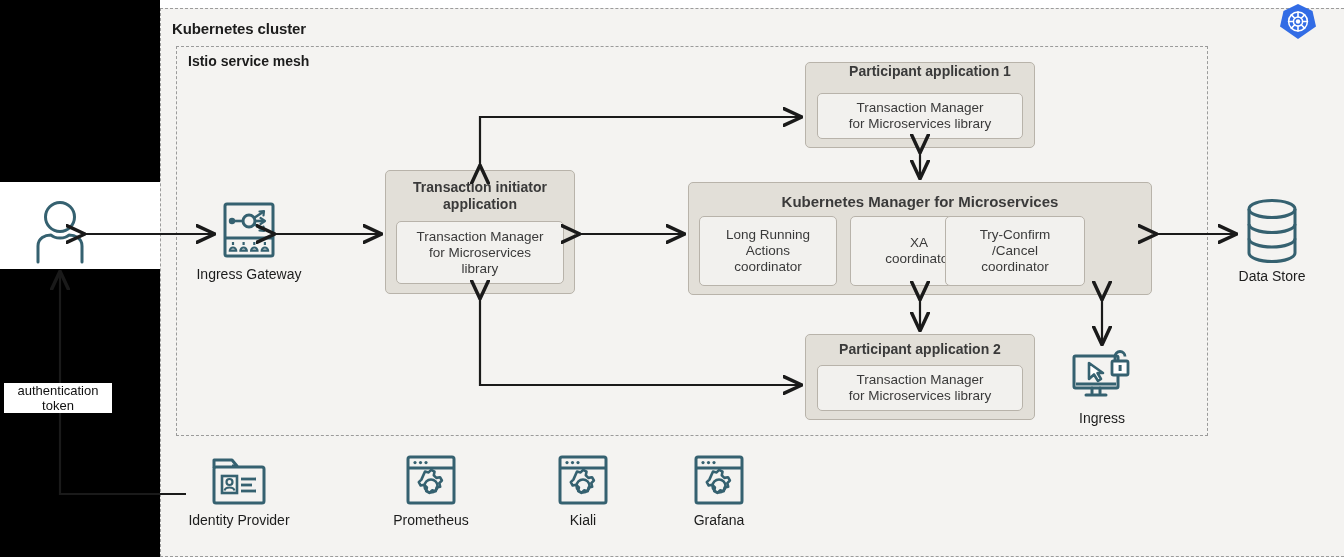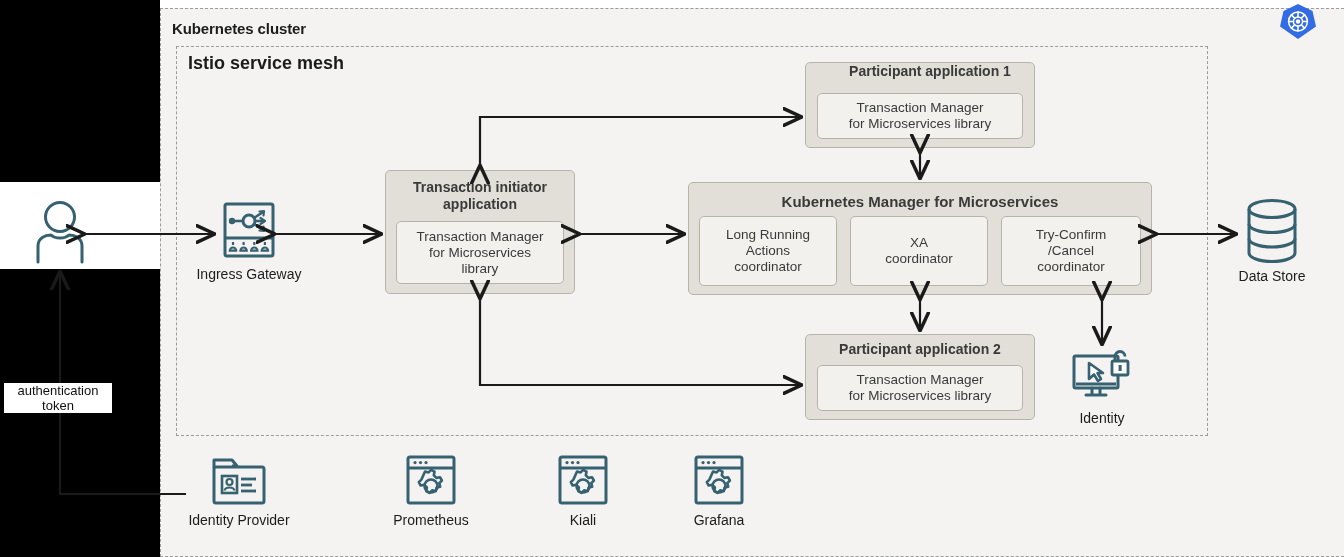--- a/index.html
+++ b/index.html
@@ -29,21 +29,21 @@
     letter-spacing:-.1px;
   }
   .mesh{
     position:absolute;left:176px;top:46px;width:1032px;height:390px;
     border:1px dashed #9b9b9b;
     box-sizing:border-box;
     background:transparent;
   }
   .mesh-title{
     position:absolute;left:188px;top:53px;
-    font-size:18px;font-weight:bold;color:#1c1c1c;
+    font-size:14px;font-weight:bold;color:#1c1c1c;
   }
 
   
   .gbox{
     position:absolute;
     background:#e2dfd8;
     border:1px solid #b8b3aa;
     border-radius:5px;
     box-sizing:border-box;
   }
@@ -131,21 +131,21 @@
 library</div>
 
   <div class="gbox" style="left:688px;top:182px;width:464px;height:113px;">
     <div class="gbox-title" style="top:10px;font-size:15px;">Kubernetes Manager for Microservices</div>
   </div>
   <div class="wbox" style="left: 699px; top: 216px; width: 138px; height: 70px; white-space: pre-line;">Long Running
 Actions
 coordinator</div>
   <div class="wbox" style="left: 850px; top: 216px; width: 138px; height: 70px; white-space: pre-line;">XA
 coordinator</div>
-  <div class="wbox" style="left: 1001px; top: 216px; width: 140px; height: 70px; white-space: pre-line;">Try-Confirm
+  <div class="wbox" style="left: 945px; top: 216px; width: 140px; height: 70px; white-space: pre-line;">Try-Confirm
 /Cancel
 coordinator</div>
 
   <div class="gbox" style="left:805px;top:334px;width:230px;height:86px;">
     <div class="gbox-title" style="top:6px;">Participant application 2</div>
   </div>
   <div class="wbox" style="left: 817px; top: 365px; width: 206px; height: 46px; white-space: pre-line;">Transaction Manager
 for Microservices library</div>
 
   <div class="node" style="left:20px;top:198px;width:80px;">
@@ -192,21 +192,21 @@
   <div class="node" style="left:1062px;top:346px;width:80px;">
     <svg width="64" height="62" viewBox="0 0 64 62">
       <rect x="4" y="10" width="44" height="32" rx="1.5" fill="none" stroke="#356170" stroke-width="3"></rect>
       <line x1="6" y1="38" x2="46" y2="38" stroke="#356170" stroke-width="3"></line>
       <path d="M22 42 v5 M30 42 v5 M16 49 h20" stroke="#356170" stroke-width="3" stroke-linecap="round"></path>
       <path d="M19 17 V33 L24 28.5 L28 35 L31 33 L27.5 27 H33 Z" fill="#ffffff" stroke="#356170" stroke-width="2.6" stroke-linejoin="round"></path>
       <rect x="42" y="15" width="16" height="14" rx="1.5" fill="#ffffff" stroke="#356170" stroke-width="2.8"></rect>
       <path d="M45 15 V10.5 A5 5 0 0 1 55 10.5" fill="none" stroke="#356170" stroke-width="2.8"></path>
       <rect x="48.6" y="19" width="3" height="6" fill="#356170"></rect>
     </svg>
-    <div class="lbl">Identity</div>
+    <div class="lbl">Ingress</div>
   </div>
 
   <div class="node" style="left:180px;top:452px;width:118px;">
     <svg width="62" height="58" viewBox="0 0 62 58">
       <path d="M6 16 V8 h18 l5 6 h-5" fill="none" stroke="#356170" stroke-width="3" stroke-linejoin="round"></path>
       <rect x="6" y="15" width="50" height="36" rx="2" fill="none" stroke="#356170" stroke-width="3"></rect>
       <rect x="14" y="24" width="15" height="17" fill="none" stroke="#356170" stroke-width="2.6"></rect>
       <circle cx="21.5" cy="30" r="3" fill="none" stroke="#356170" stroke-width="2.2"></circle>
       <path d="M16.5 38.5 C17.5 34.5 25.5 34.5 26.5 38.5" fill="none" stroke="#356170" stroke-width="2.2"></path>
       <line x1="33" y1="27" x2="48" y2="27" stroke="#356170" stroke-width="2.8"></line>

